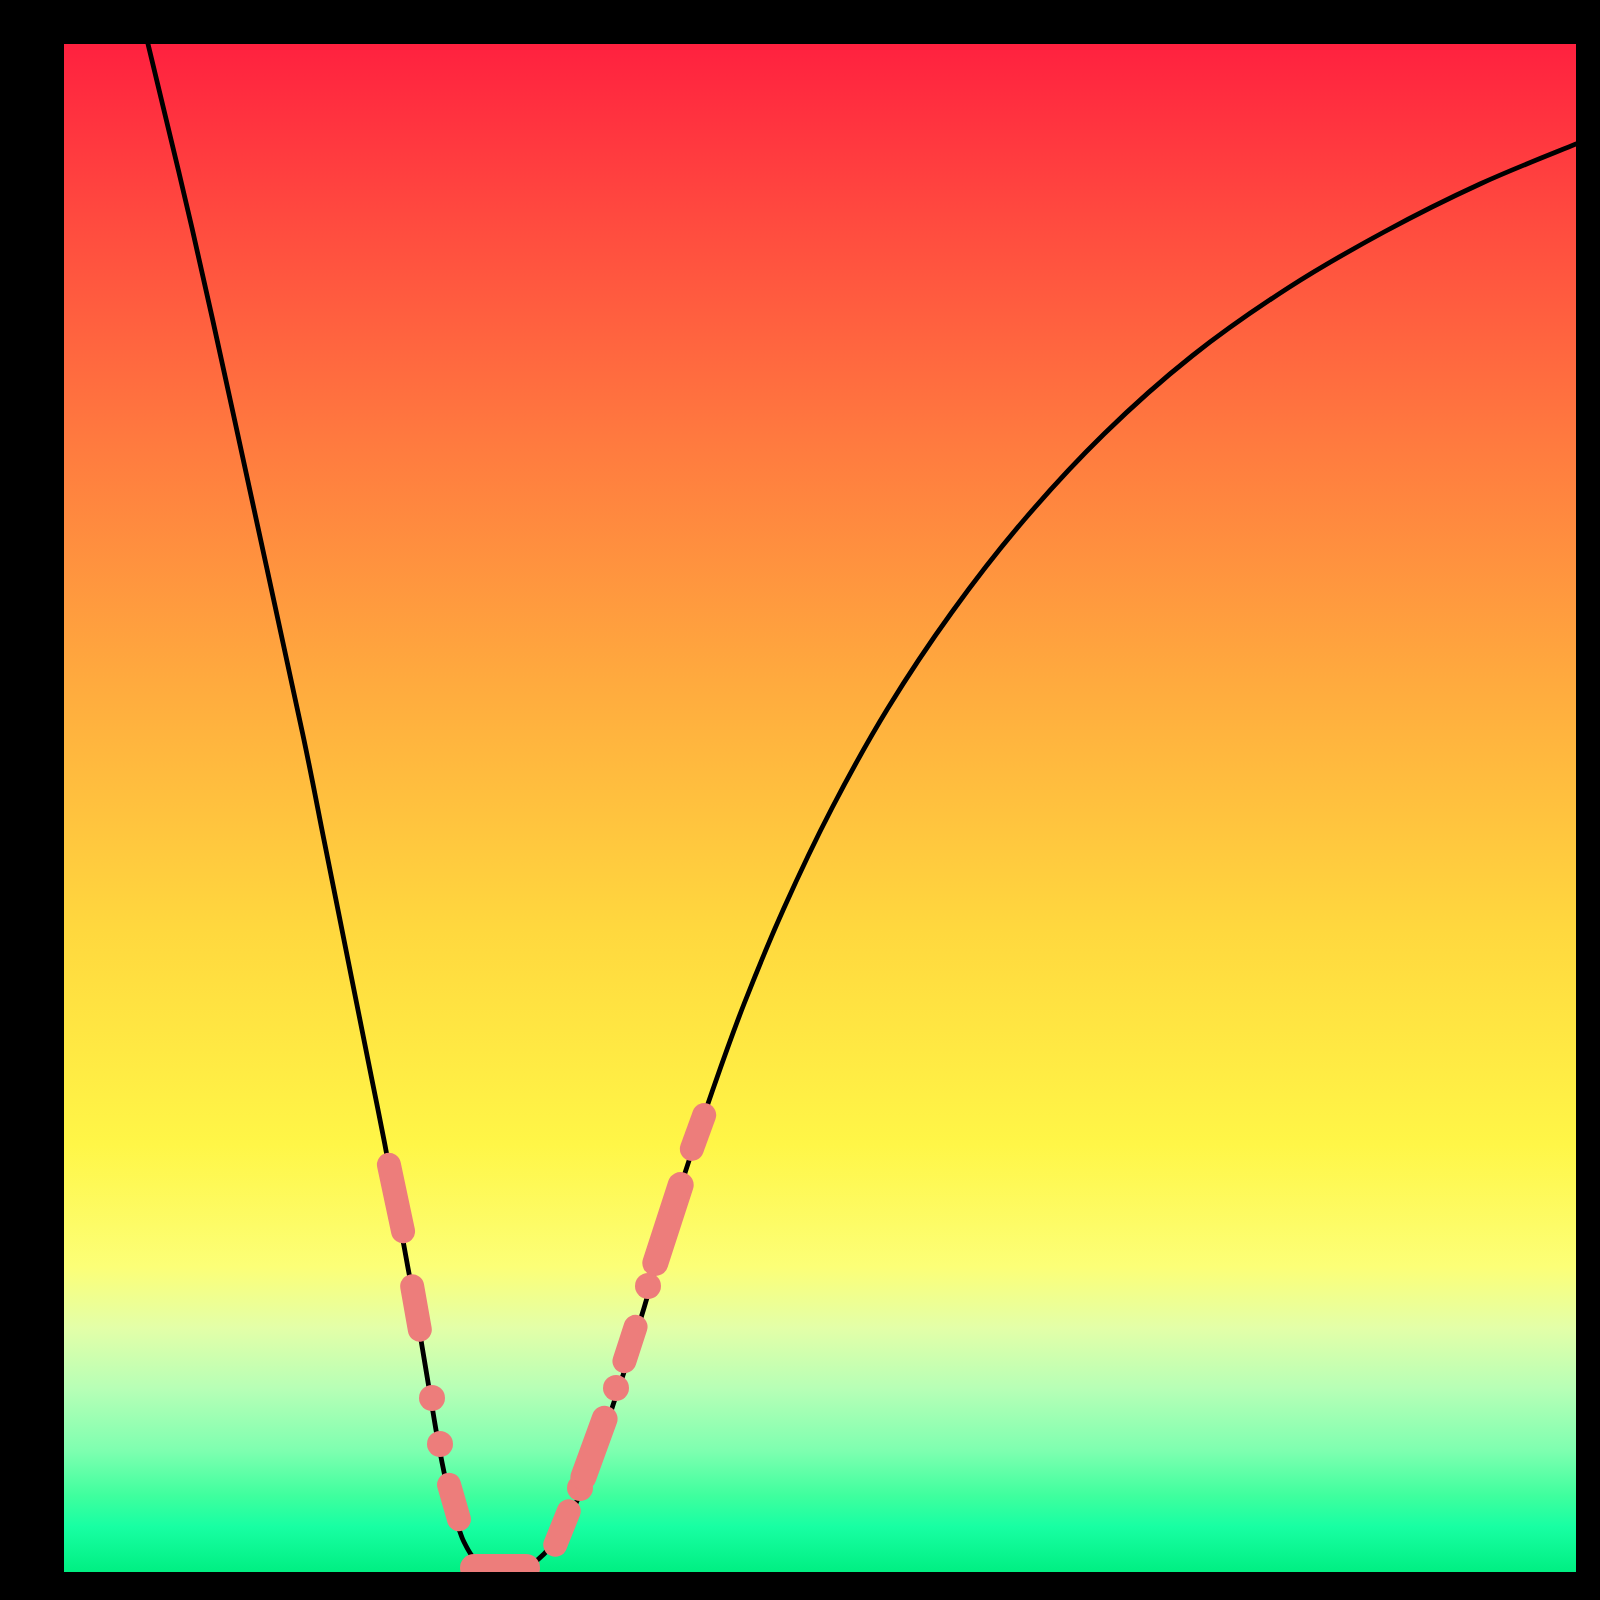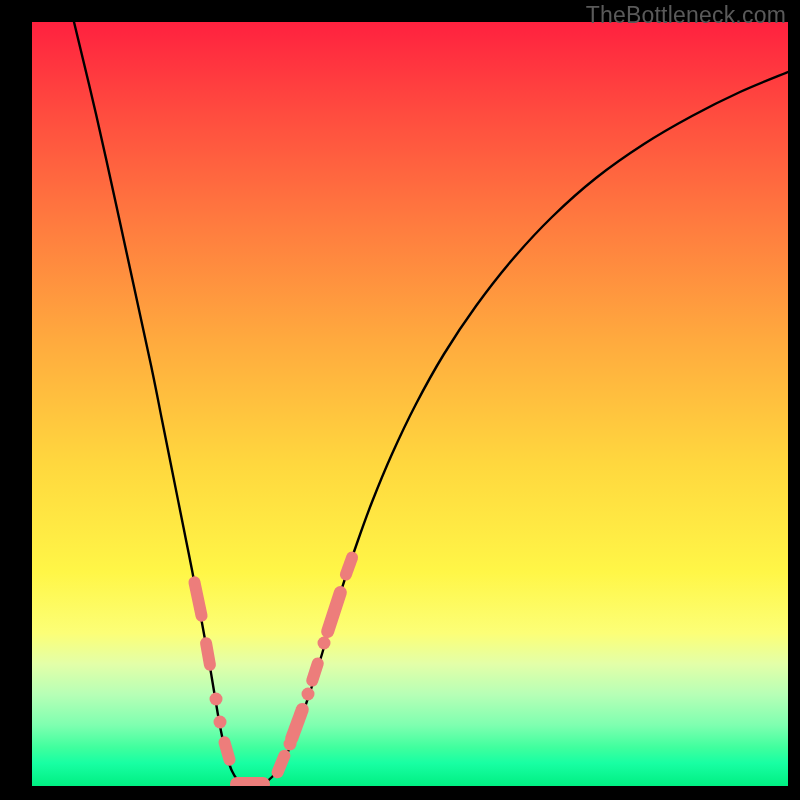--- a/index.html
+++ b/index.html
@@ -102,14 +102,13 @@
         </g>
         <circle cx="292" cy="621" r="6.5" fill="#ed7d7b"></circle>
         <g transform="translate(302,590) rotate(-72)">
           <rect x="-27" y="-6.5" width="54" height="13" rx="6.5" ry="6.5" fill="#ed7d7b"></rect>
         </g>
         <g transform="translate(317,544) rotate(-70)">
           <rect x="-15" y="-6" width="30" height="12" rx="6" ry="6" fill="#ed7d7b"></rect>
         </g>
       </svg>
   </div>
-  <div class="watermark">TheBottleneck.com</div>
 </div>
 
 </body></html>

